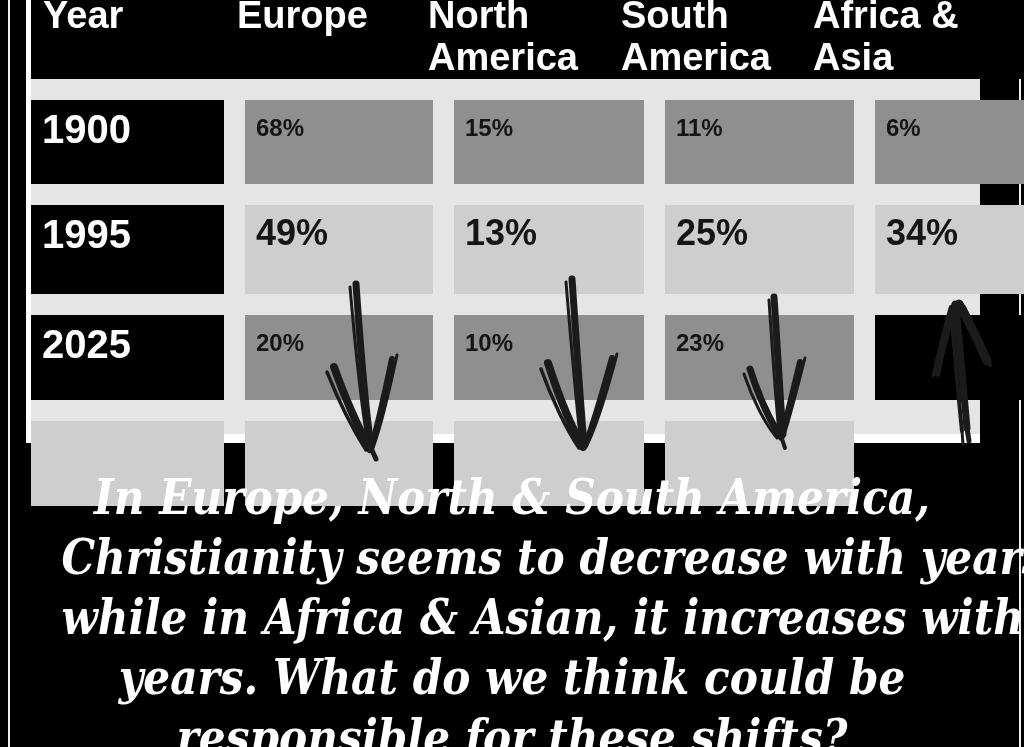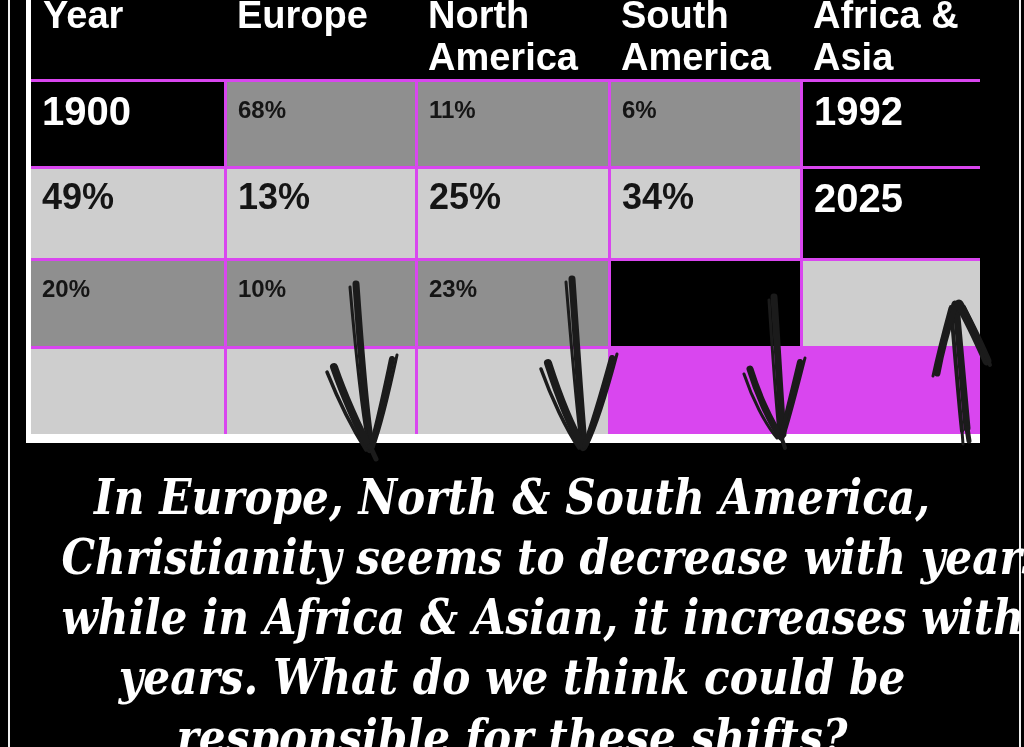--- a/index.html
+++ b/index.html
@@ -11,21 +11,21 @@
   .frame-left{left:8px;}
   .frame-right{left:1019px;}
 
   
   .tbl{position:absolute;left:26px;top:0;width:954px;height:443px;}
   .tbl-border-left{position:absolute;left:0;top:0;width:5px;height:443px;background:#fff;}
   .tbl-border-bottom{position:absolute;left:0;top:434px;width:954px;height:9px;background:#fff;}
   .cells{
     position:absolute;left:5px;top:0;width:949px;height:434px;
     display:grid;grid-template-columns:193px 188px 190px 189px 177px;
-    grid-template-rows:79px 84px 89px 85px 85px;gap:3px;background:#d946ef;
+    grid-template-rows:79px 84px 89px 85px 85px;gap:21px;background:#e5e5e5;
   }
   .hdr{grid-column:1/-1;background:var(--bg,#000);position:relative;}
   .hdr span{
     position:absolute;top:-6px;color:#fff;font-weight:bold;font-size:38px;
     line-height:42px;white-space:pre-line;letter-spacing:0px;
   }
   .h0{left:12px;} .h1{left:206px;} .h2{left:397px;} .h3{left:590px;} .h4{left:782px;}
   .cell{padding:6px 10px 0 11px;font-weight:bold;}
   .c-black{background:var(--bg,#000);color:#fff;font-size:40px;line-height:46px;}
   .c-dark{background:var(--row-dark,#8f8f8f);color:#151515;font-size:24px;line-height:44px;}
@@ -62,24 +62,25 @@
         <span class="h2">North
 America</span>
         <span class="h3">South
 America</span>
         <span class="h4">Africa &amp;
 Asia</span>
       </div>
 
       <div class="cell c-black">1900</div>
       <div class="cell c-dark">68%</div>
+      <div class="cell c-dark">15%</div>
       <div class="cell c-dark">11%</div>
       <div class="cell c-dark">6%</div>
 
-      <div class="cell c-black">1992</div>
+      <div class="cell c-black">1995</div>
       <div class="cell c-light">49%</div>
       <div class="cell c-light">13%</div>
       <div class="cell c-light">25%</div>
       <div class="cell c-light">34%</div>
 
       <div class="cell c-black">2025</div>
       <div class="cell c-dark">20%</div>
       <div class="cell c-dark">10%</div>
       <div class="cell c-dark">23%</div>
 

